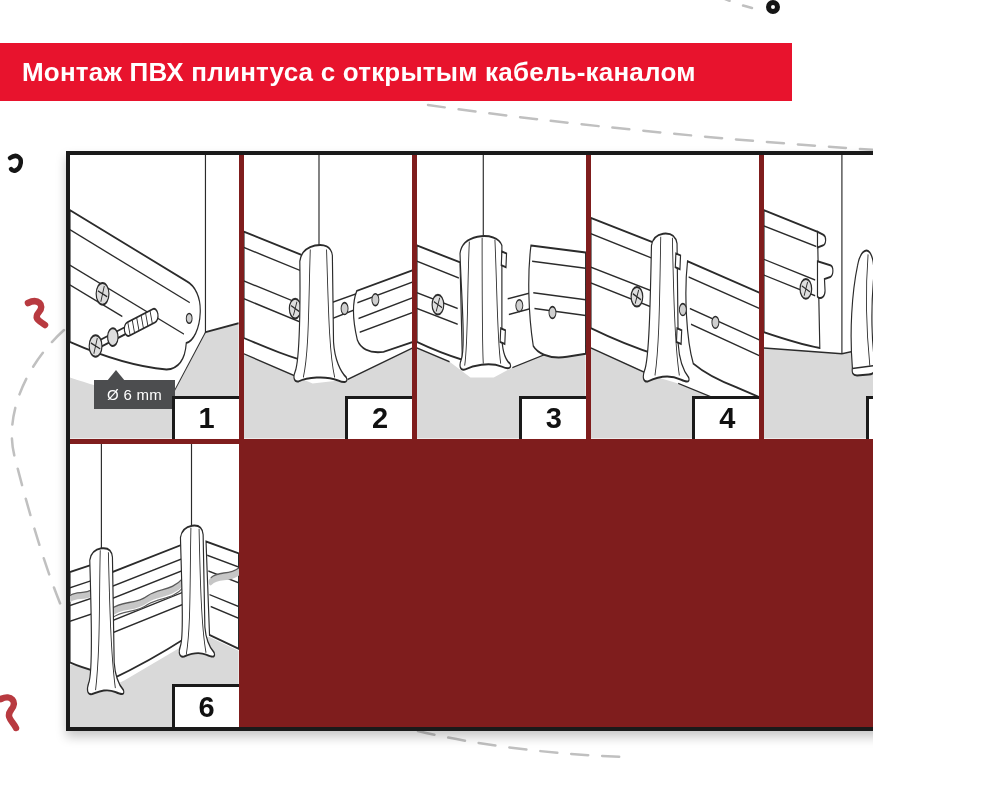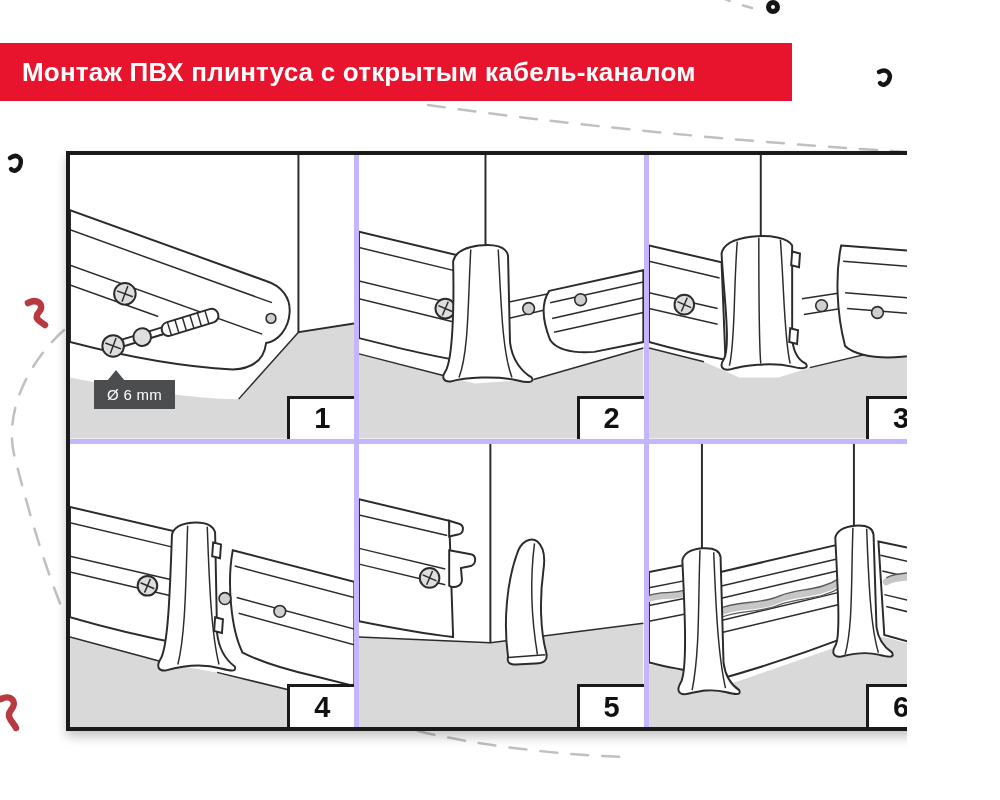--- a/index.html
+++ b/index.html
@@ -1,24 +1,24 @@
 <!DOCTYPE html>
 <html><head>
 <meta charset="utf-8">
 <style>
   html,body{margin:0;padding:0;background:#fff;}
   .page{position:relative;width:873px;height:800px;background:#ffffff;overflow:hidden;
-        font-family:"Liberation Sans","DejaVu Sans",sans-serif;padding-left:34px;}
+        font-family:"Liberation Sans","DejaVu Sans",sans-serif;}
   .decor{position:absolute;left:0;top:0;width:1000px;height:800px;pointer-events:none;}
   .banner{position:absolute;left:0;top:43px;width:792px;height:58px;background:#e8132d;
           display:flex;align-items:center;box-sizing:border-box;padding-left:22px;}
   .banner-title{color:#ffffff;font-size:26px;font-weight:bold;white-space:nowrap;letter-spacing:.2px;}
   .grid{position:absolute;left:66px;top:151px;width:871px;height:580px;box-sizing:border-box;
-        background:#c4b5fd;border:4px solid #1a1a1a;display:grid;
-        grid-template-columns:1fr 1fr 1fr;grid-template-rows:1fr 1fr;gap:5px;
+        background:#7f1d1d;border:4px solid #1a1a1a;display:grid;
+        grid-template-columns:1fr 1fr 1fr 1fr 1fr;grid-template-rows:1fr 1fr;gap:5px;
         box-shadow:0 6px 10px rgba(0,0,0,0.22);}
   .panel{position:relative;background:#ffffff;overflow:hidden;}
   .panel svg.illus{position:absolute;left:0;top:0;width:100%;height:100%;}
   .badge{position:absolute;right:0;bottom:0;width:64px;height:40px;background:#ffffff;
          border-top:3px solid #1a1a1a;border-left:3px solid #1a1a1a;
          display:flex;align-items:center;justify-content:center;}
   .badge span{font-size:29px;font-weight:bold;color:#111;line-height:1;}
   .callout{position:absolute;left:24px;bottom:30px;height:29px;padding:0 13px;background:#4c4d4f;
            display:flex;align-items:center;}
   .callout::before{content:"";position:absolute;top:-10px;left:13px;width:0;height:0;

